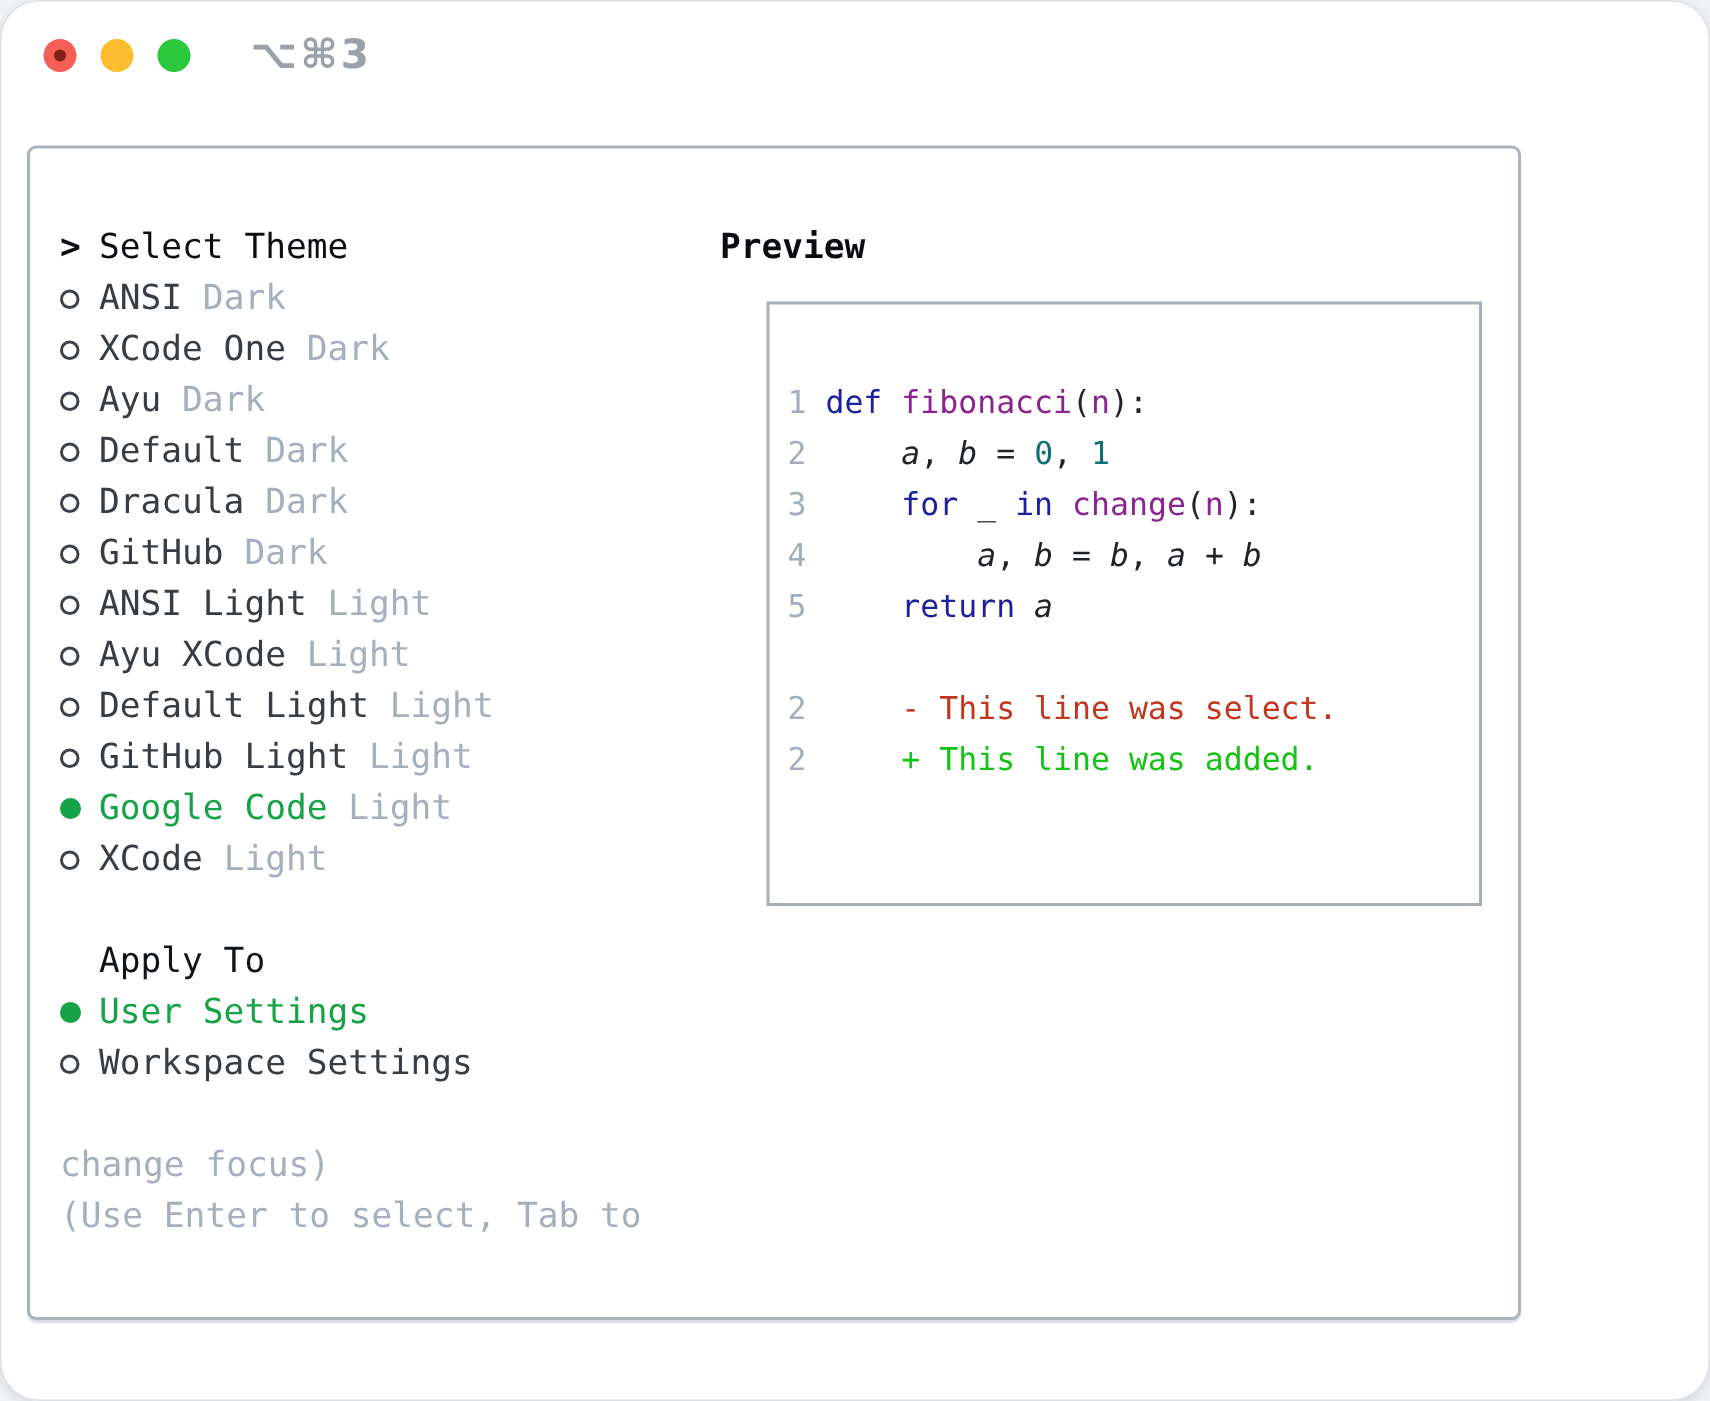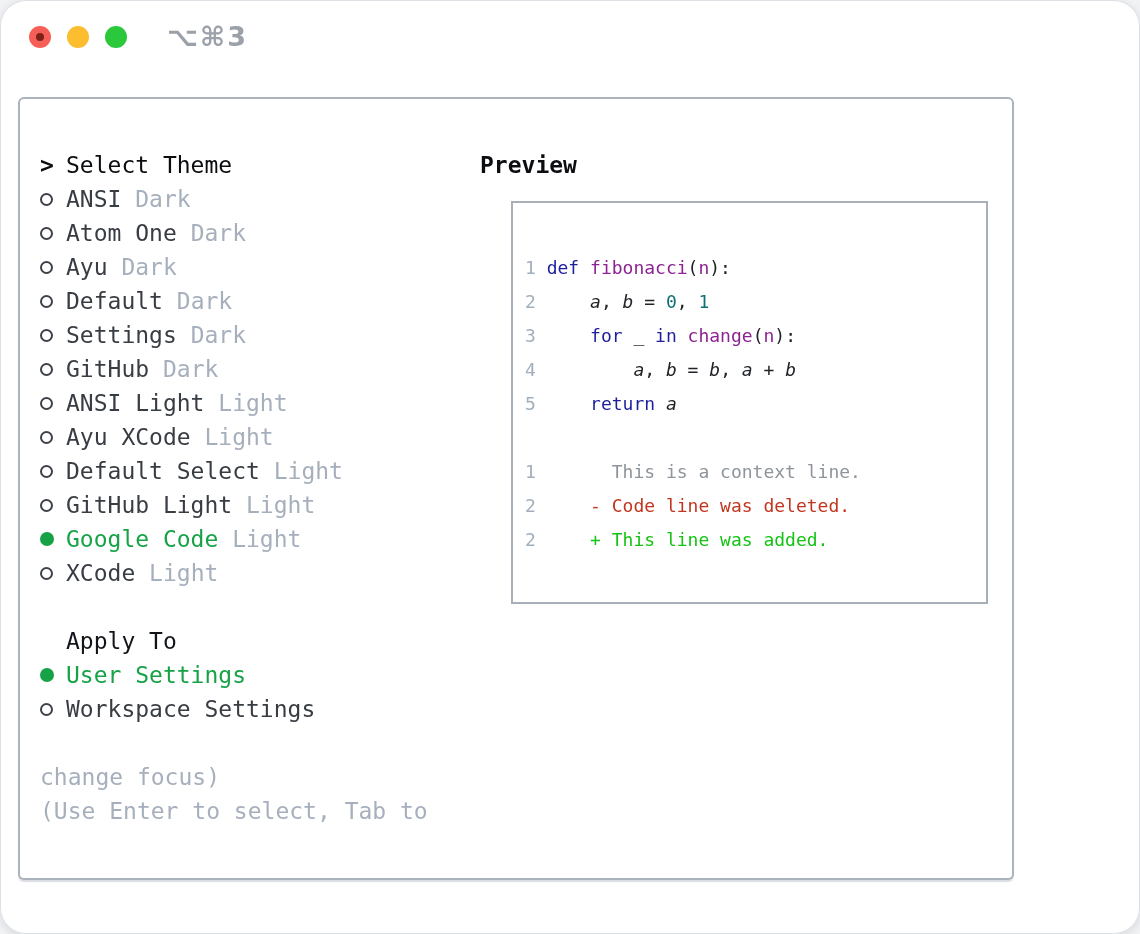--- a/index.html
+++ b/index.html
@@ -45,21 +45,21 @@
   .hdr{font-weight:normal;color:var(--header);}
   .subhdr{color:#111418;}
   .help{color:var(--muted);}
   
   .preview-header{position:absolute;left:460px;top:49px;height:34px;line-height:34px;font-size:23px;font-weight:bold;color:var(--header);}
   .preview-box{
     position:absolute;left:491px;top:102px;width:477px;height:403px;
     border:2px solid var(--preview_border);background:#fff;
     box-sizing:border-box;padding:48px 0 0 12px;overflow:hidden;
   }
-  .crow{height:34px;line-height:34px;white-space:pre;font-size:18px;}
+  .crow{height:34px;line-height:34px;white-space:pre;font-size:21px;}
   .ln{color:var(--ln);}
   .tok-kw{color:var(--kw);}
   .tok-fn{color:var(--fn);}
   .tok-num{color:var(--num);}
   .tok-pl{color:var(--pl);}
   .tok-var{color:var(--pl);font-style:italic;}
   .tok-ctx{color:var(--ctx);}
   .tok-del{color:var(--del);}
   .tok-add{color:var(--add);}
 </style>
@@ -80,28 +80,28 @@
   <div class="panel">
 
     <div class="left-col">
       <div class="row">
         <span class="gutter"><span class="prompt">&gt;</span></span>
         <span class="hdr">Select Theme</span>
       </div>
 
       <div id="theme-list">
           <div class="row"><span class="gutter"><span class="radio"></span></span><span class="label">ANSI</span><span class="suffix"> Dark</span></div>
-          <div class="row"><span class="gutter"><span class="radio"></span></span><span class="label">Atom One</span><span class="suffix"> Dark</span></div>
+          <div class="row"><span class="gutter"><span class="radio"></span></span><span class="label">XCode One</span><span class="suffix"> Dark</span></div>
           <div class="row"><span class="gutter"><span class="radio"></span></span><span class="label">Ayu</span><span class="suffix"> Dark</span></div>
           <div class="row"><span class="gutter"><span class="radio"></span></span><span class="label">Default</span><span class="suffix"> Dark</span></div>
-          <div class="row"><span class="gutter"><span class="radio"></span></span><span class="label">Settings</span><span class="suffix"> Dark</span></div>
+          <div class="row"><span class="gutter"><span class="radio"></span></span><span class="label">Dracula</span><span class="suffix"> Dark</span></div>
           <div class="row"><span class="gutter"><span class="radio"></span></span><span class="label">GitHub</span><span class="suffix"> Dark</span></div>
           <div class="row"><span class="gutter"><span class="radio"></span></span><span class="label">ANSI Light</span><span class="suffix"> Light</span></div>
           <div class="row"><span class="gutter"><span class="radio"></span></span><span class="label">Ayu XCode</span><span class="suffix"> Light</span></div>
-          <div class="row"><span class="gutter"><span class="radio"></span></span><span class="label">Default Select</span><span class="suffix"> Light</span></div>
+          <div class="row"><span class="gutter"><span class="radio"></span></span><span class="label">Default Light</span><span class="suffix"> Light</span></div>
           <div class="row"><span class="gutter"><span class="radio"></span></span><span class="label">GitHub Light</span><span class="suffix"> Light</span></div>
           <div class="row selected"><span class="gutter"><span class="radio"></span></span><span class="label">Google Code</span><span class="suffix"> Light</span></div>
           <div class="row"><span class="gutter"><span class="radio"></span></span><span class="label">XCode</span><span class="suffix"> Light</span></div>
         </div>
 
       <div class="spacer"></div>
 
       <div class="row">
         <span class="gutter"></span>
         <span class="subhdr">Apply To</span>
@@ -123,20 +123,19 @@
     <div class="preview-box">
       <div id="code-block">
           <div class="crow"><span class="ln">1 </span><span class="tok-kw">def</span><span class="tok-pl"> </span><span class="tok-fn">fibonacci</span><span class="tok-pl">(</span><span class="tok-fn">n</span><span class="tok-pl">):</span></div>
           <div class="crow"><span class="ln">2 </span><span class="tok-pl">    </span><span class="tok-var">a</span><span class="tok-pl">, </span><span class="tok-var">b</span><span class="tok-pl"> = </span><span class="tok-num">0</span><span class="tok-pl">, </span><span class="tok-num">1</span></div>
           <div class="crow"><span class="ln">3 </span><span class="tok-pl">    </span><span class="tok-kw">for</span><span class="tok-pl"> _ </span><span class="tok-kw">in</span><span class="tok-pl"> </span><span class="tok-fn">change</span><span class="tok-pl">(</span><span class="tok-fn">n</span><span class="tok-pl">):</span></div>
           <div class="crow"><span class="ln">4 </span><span class="tok-pl">        </span><span class="tok-var">a</span><span class="tok-pl">, </span><span class="tok-var">b</span><span class="tok-pl"> = </span><span class="tok-var">b</span><span class="tok-pl">, </span><span class="tok-var">a</span><span class="tok-pl"> + </span><span class="tok-var">b</span></div>
           <div class="crow"><span class="ln">5 </span><span class="tok-pl">    </span><span class="tok-kw">return</span><span class="tok-pl"> </span><span class="tok-var">a</span></div>
         </div>
       <div class="spacer"></div>
       <div id="diff-block">
-          <div class="crow"><span class="ln">1</span><span class="tok-ctx">       This is a context line.</span></div>
-          <div class="crow"><span class="ln">2</span><span class="tok-del">     - Code line was deleted.</span></div>
+          <div class="crow"><span class="ln">2</span><span class="tok-del">     - This line was select.</span></div>
           <div class="crow"><span class="ln">2</span><span class="tok-add">     + This line was added.</span></div>
         </div>
     </div>
 
   </div>
 </div>
 
 </body></html>

